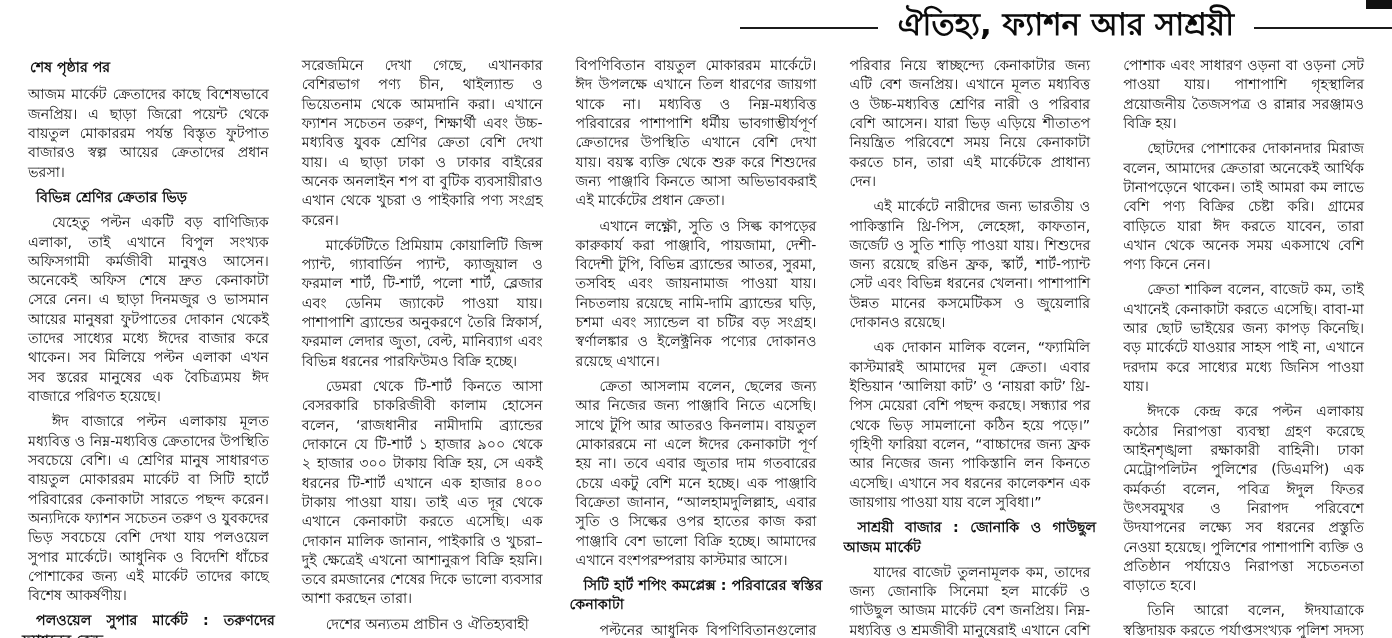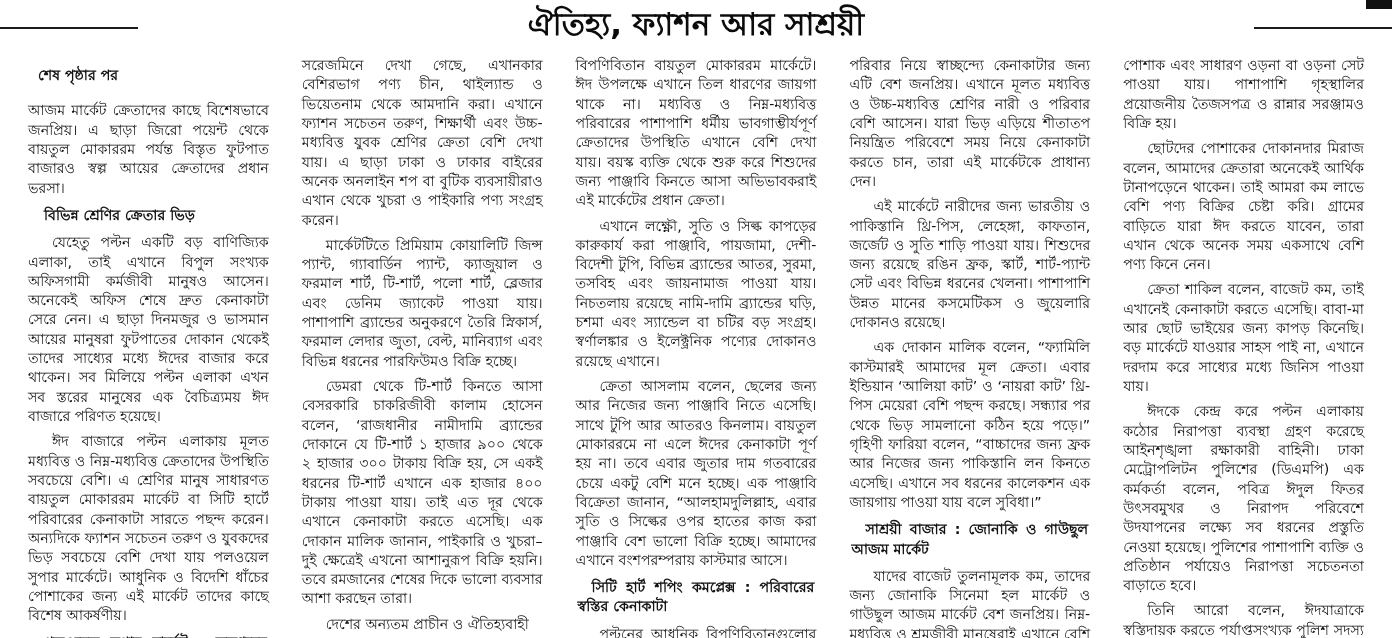--- a/index.html
+++ b/index.html
@@ -2,29 +2,29 @@
 <html lang="bn"><head>
 <meta charset="utf-8">
 <style>
   html,body{margin:0;padding:0;}
   body{
     width:1392px;height:638px;overflow:hidden;position:relative;
     background:#ffffff;color:#101010;
     font-family:"DejaVu Sans",sans-serif;
   }
   .corner-mark{position:absolute;top:0;right:0;width:26px;height:9px;background:#111;}
-  .masthead{display:flex;align-items:center;justify-content:space-between;gap:20px;padding-top:7px;height:38px;}
+  .masthead{display:flex;align-items:center;justify-content:flex-end;gap:20px;padding-top:7px;height:38px;}
   .title-rule{height:2px;background:#1b1b1b;width:138px;flex:0 0 auto;margin-top:4px;}
   .page-title{font-size:31px;font-weight:bold;letter-spacing:0;white-space:nowrap;color:#0b0b0b;}
   .columns{display:flex;gap:21px;padding:5px 22px 0 22px;}
   .col{flex:1 1 0;min-width:0;text-align:justify;font-size:14.2px;line-height:1.36;color:#131313;}
   .para{margin:6px;text-indent:24px;}
   .para.noindent{text-indent:0;}
-  .subhead{margin:8px;font-weight:bold;text-indent:14px;}
-  .lead{margin:16px;font-weight:bold;text-indent:0;}
+  .subhead{margin:0;font-weight:bold;text-indent:14px;}
+  .lead{margin:8px;font-weight:bold;text-indent:0;}
 </style>
 </head>
 <body>
 
 <div class="corner-mark"></div>
 
 <header class="masthead">
   <div class="title-rule"></div>
   <h1 class="page-title">ঐতিহ্য, ফ্যাশন আর সাশ্রয়ী</h1>
   <div class="title-rule"></div>

